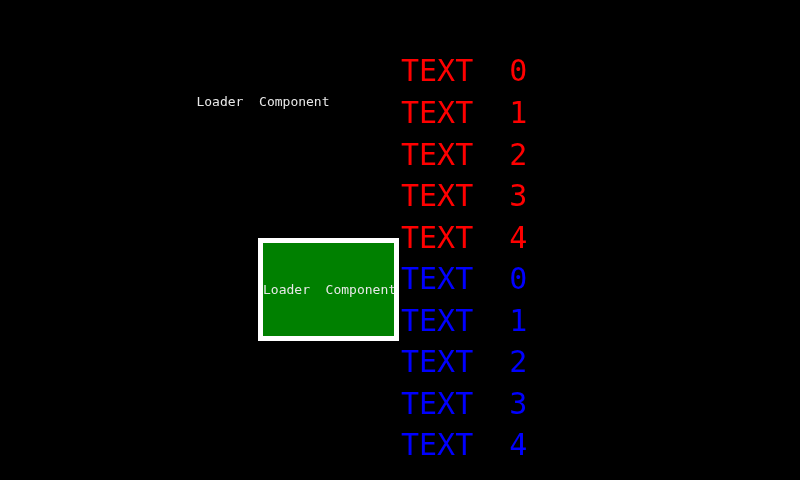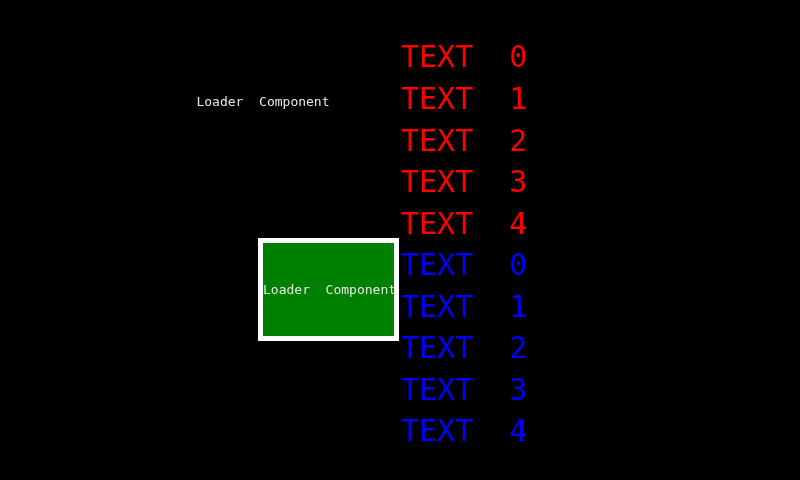--- a/index.html
+++ b/index.html
@@ -14,21 +14,21 @@
     height: 480px;
     background: #000000;
     overflow: hidden;
     font-family: "DejaVu Sans Mono", "Liberation Mono", monospace;
   }
 
   
   .text-list {
     position: absolute;
     left: 0;
-    top: 0;
+    top: 14px;
     width: 800px;
     height: 372px;
   }
   .text-row {
     position: absolute;
     left: 401px;
     font-family: "DejaVu Sans Mono", "Liberation Mono", monospace;
     font-size: 30px;
     line-height: 30px;
     letter-spacing: 0px;

